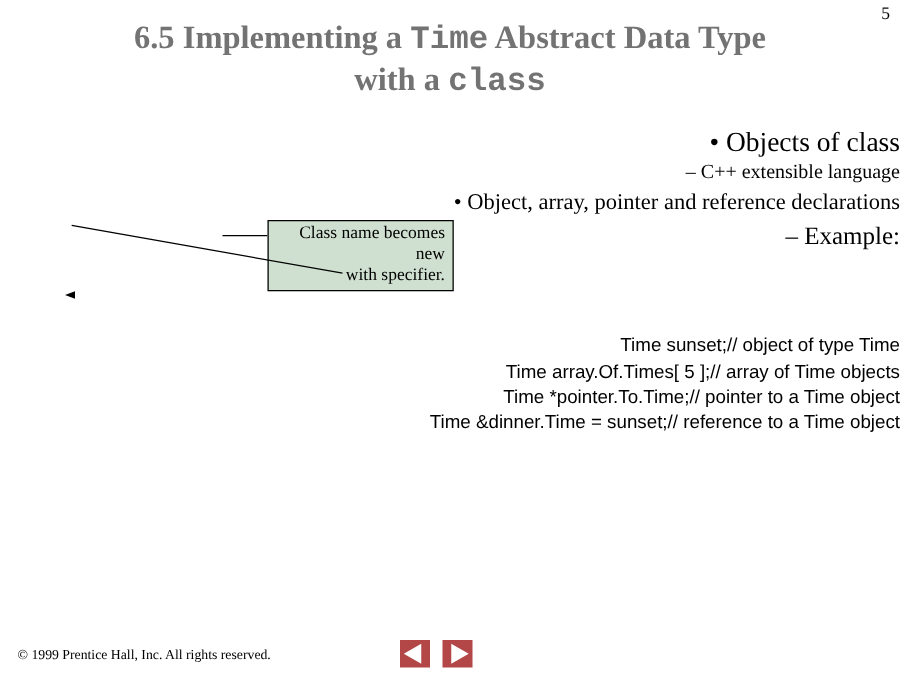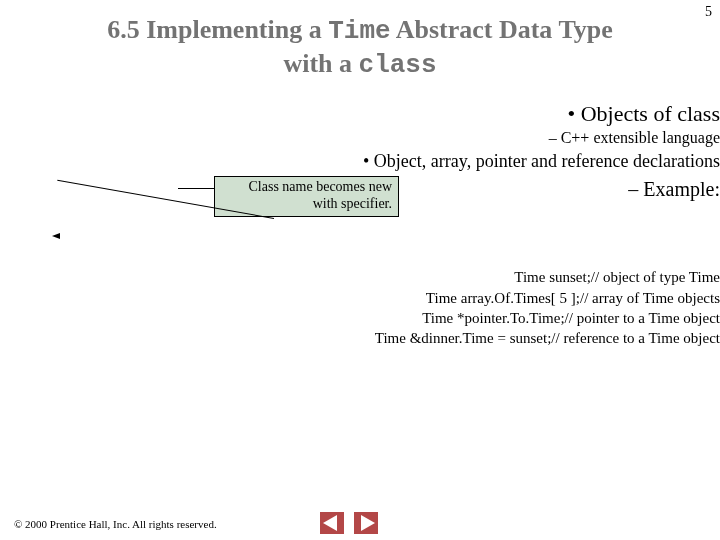--- a/index.html
+++ b/index.html
@@ -48,21 +48,21 @@
   }
   .callout {
     position: absolute;
     left: 214px;
     top: -2px;
     border: 1px solid #000;
     background: #d0e0d0;
     font-size: 14px;
     padding: 2px 6px 3px 6px;
     line-height: 1.2;
-    width: 185px;
+    width: 149px;
   }
   .connector1 {
     position: absolute;
     left: 178px;
     top: 10px;
     width: 36px;
     height: 1px;
     background: #000;
   }
   .connector2 {
@@ -78,21 +78,21 @@
   .arrowhead {
     position: absolute;
     left: 52px;
     top: 55px;
     width: 0; height: 0;
     border-top: 3px solid transparent;
     border-bottom: 3px solid transparent;
     border-right: 8px solid #000;
   }
   .code {
-    font-family: Liberation Serif, serif;
+    font-family: Liberation Sans, sans-serif;
     font-size: 15px;
     margin-top: 46px;
     margin-left: 52px;
     line-height: 1.35;
     white-space: pre;
   }
   .code .decl { display: inline-block; width: 280px; }
   .footer {
     position: absolute;
     left: 14px;
@@ -150,18 +150,18 @@
   </div>
 
   <div class="code">
 <span class="decl">Time sunset;</span><span>// object of type Time</span>
 <span class="decl">Time array.Of.Times[ 5 ];</span><span>// array of Time objects</span>
 <span class="decl">Time *pointer.To.Time;</span><span>// pointer to a Time object</span>
 <span class="decl">Time &amp;dinner.Time = sunset;</span><span>// reference to a Time object</span>
   </div>
 </div>
 
-<div class="footer">© 2000 Prentice Hall, Inc.  All rights reserved.</div>
+<div class="footer">© 1999 Prentice Hall, Inc.  All rights reserved.</div>
 
 <div class="nav">
   <div class="nav-prev-wrap"></div>
   <div class="nav-next-wrap"></div>
 </div>
 
 </body></html>

